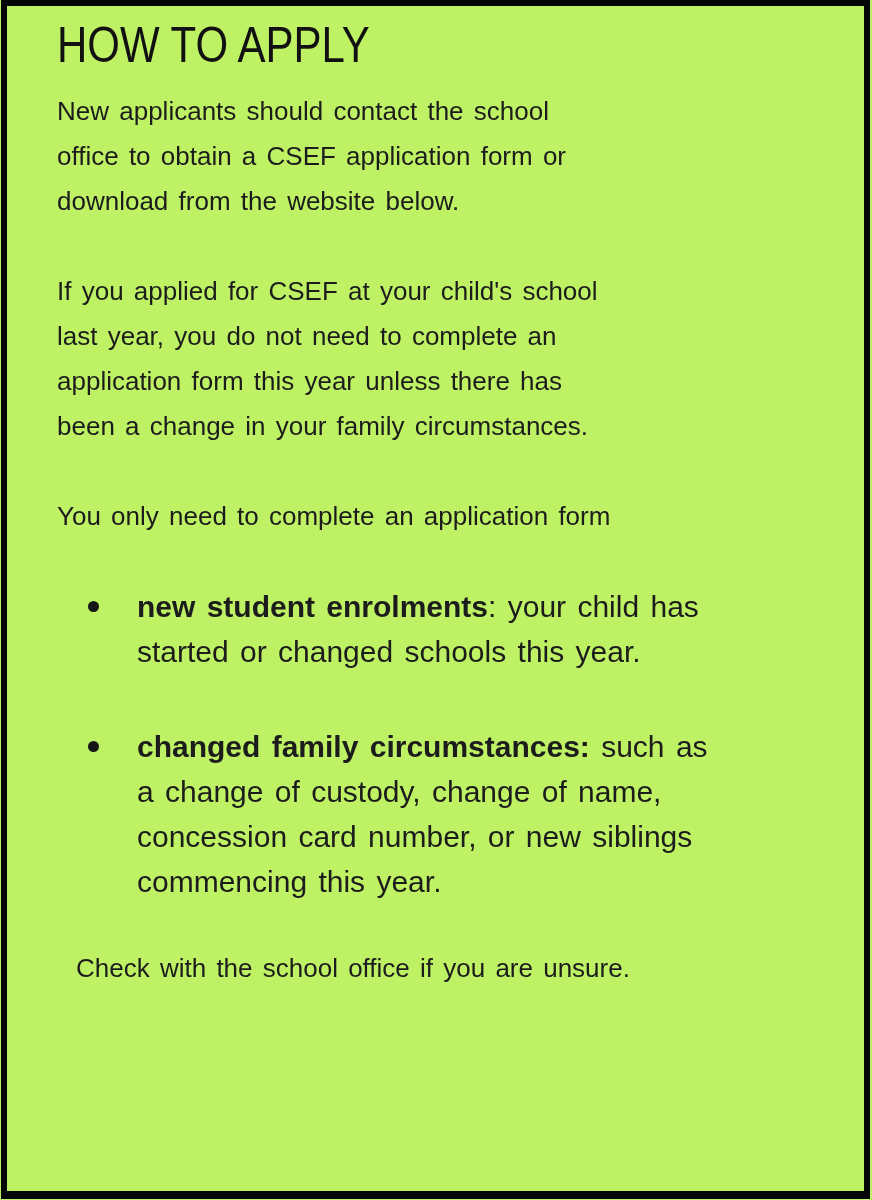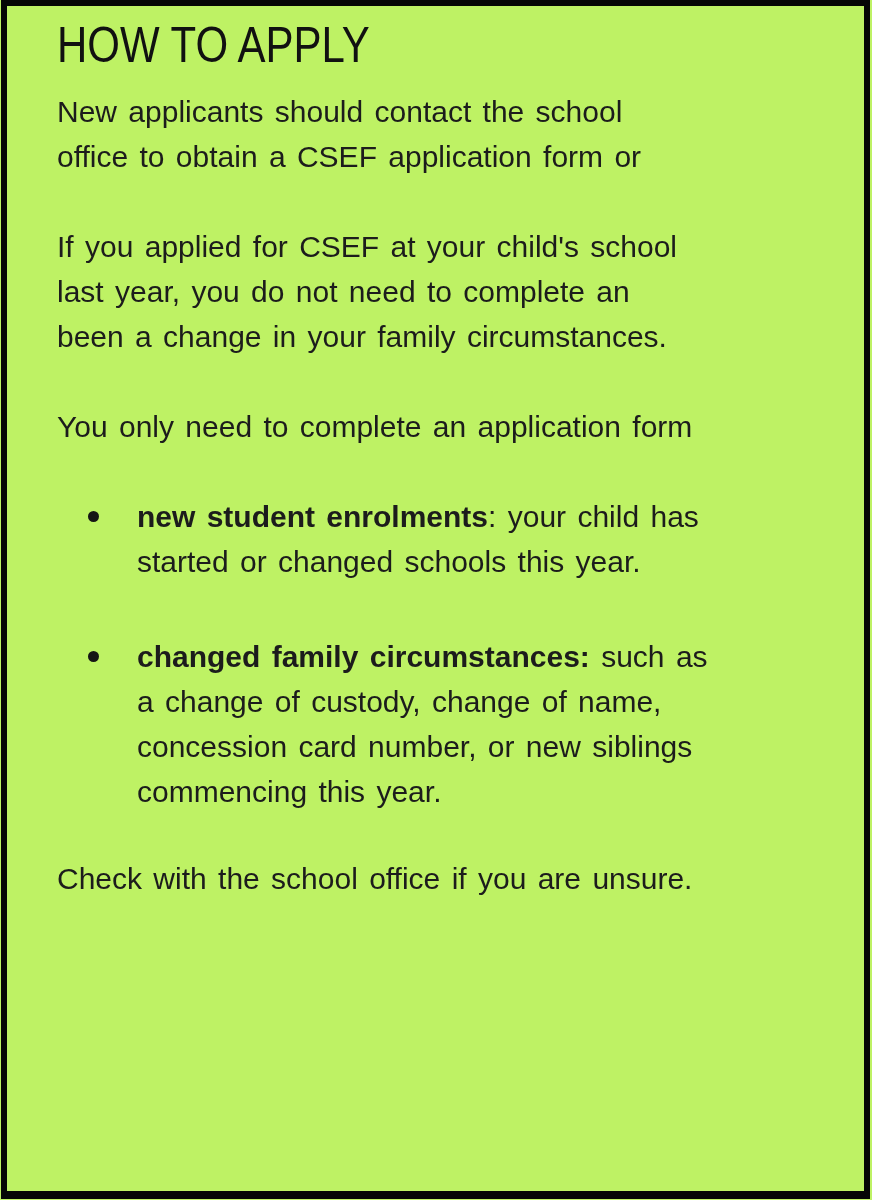--- a/index.html
+++ b/index.html
@@ -31,25 +31,25 @@
     font-weight: 400;
     line-height: 55px;
     white-space: nowrap;
     letter-spacing: 0;
     transform: scaleX(0.84);
     transform-origin: left center;
     color: #111111;
   }
   .para {
     margin: 0 0 45px 0;
-    font-size: 30px;
+    font-size: 26px;
     line-height: 45px;
     word-spacing: 3px;
   }
-  .para:last-child { margin-bottom: 0; }
+  .para:last-child { margin-bottom: 0; margin-left: 19px; }
   .line { white-space: pre-wrap; }
   .bold { font-weight: bold; }
   .bullet-list {
     margin: 0 0 42px 0;
   }
   .bullet-item {
     position: relative;
     padding-left: 80px;
     margin-bottom: 50px;
     font-size: 30px;
@@ -73,25 +73,27 @@
 <div class="page">
   <div class="frame"></div>
 
   <div class="content">
 
     <h1 class="title">HOW TO APPLY</h1>
 
     <div class="para">
       <div class="line">New applicants should contact the school</div>
       <div class="line">office to obtain a CSEF application form or</div>
+      <div class="line">download from the website below.</div>
     </div>
 
     <div class="para">
       <div class="line">If you applied for CSEF at your child's school</div>
       <div class="line">last year, you do not need to complete an</div>
+      <div class="line">application form this year unless there has</div>
       <div class="line">been a change in your family circumstances.</div>
     </div>
 
     <div class="para">
       <div class="line">You only need to complete an application form</div>
     </div>
 
     <div class="bullet-list">
 
       <div class="bullet-item">

